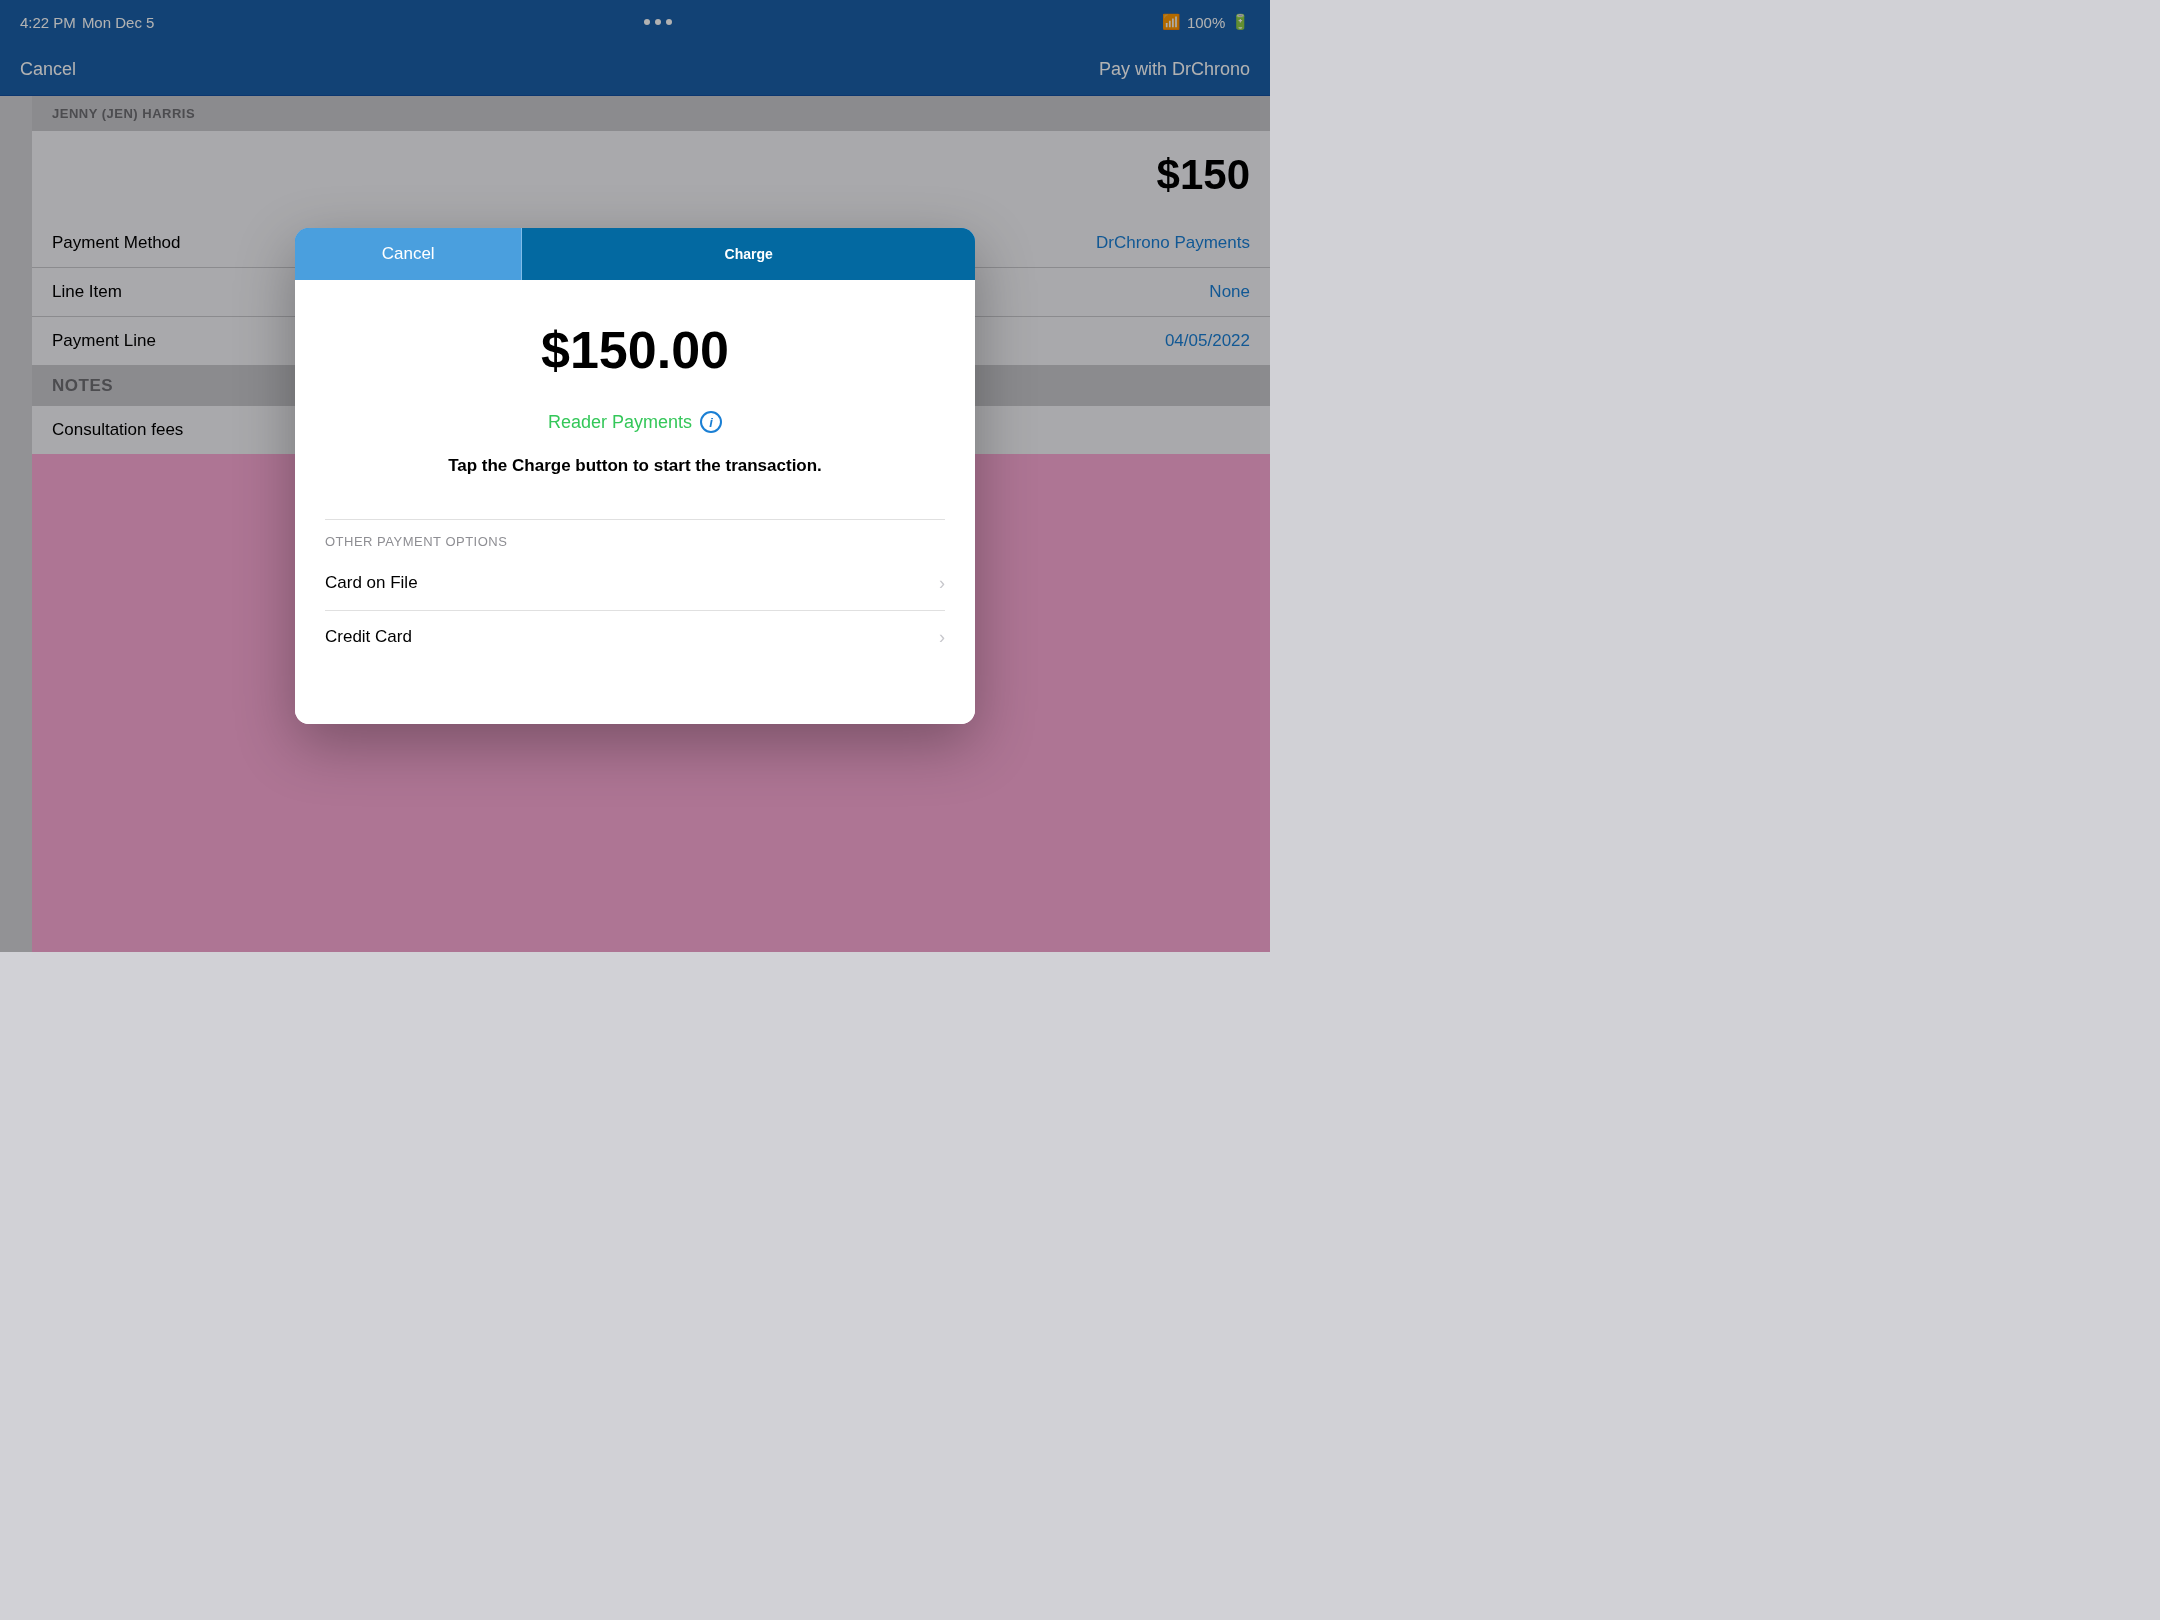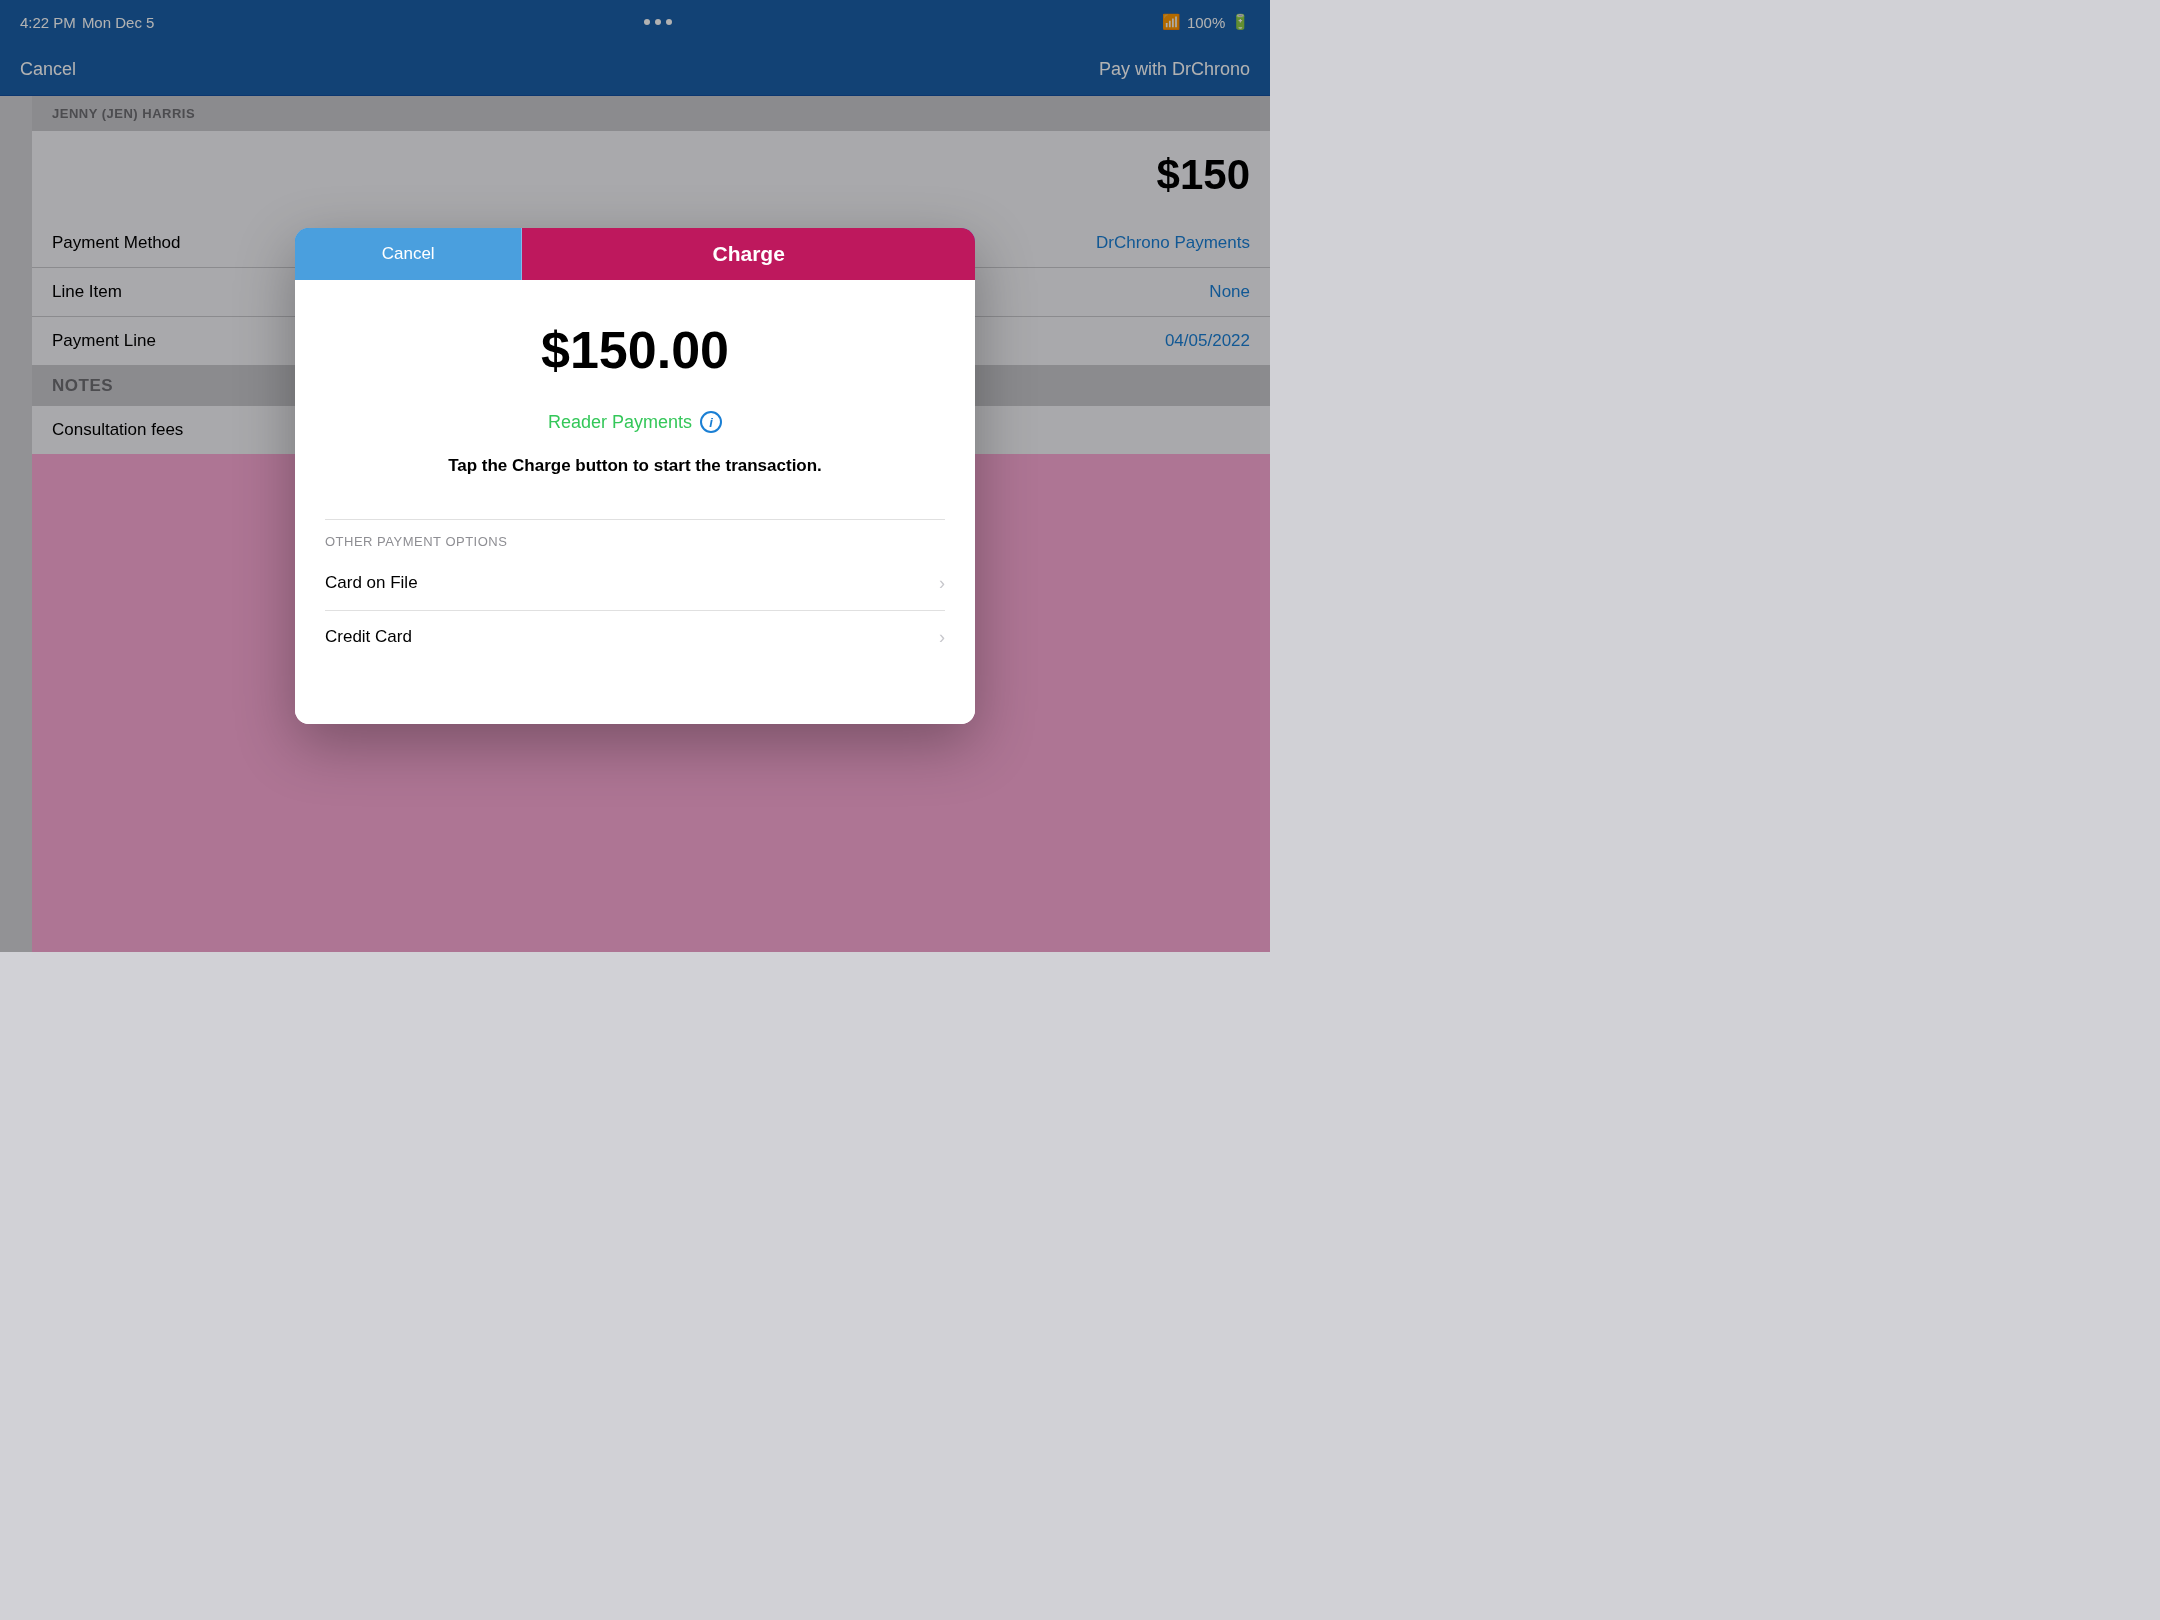--- a/index.html
+++ b/index.html
@@ -148,24 +148,24 @@
       cursor: pointer;
       border-right: 1px solid rgba(255,255,255,0.3);
       background: #4a9fde;
     }
     .modal-charge-btn {
       flex: 2;
       display: flex;
       align-items: center;
       justify-content: center;
       color: white;
-      font-size: 21px;
+      font-size: 14px;
       font-weight: 600;
       cursor: pointer;
-      background: #be185d;
+      background: #0369a1;
     }
 
     
     .modal-body {
       padding: 40px 30px 0 30px;
       background: white;
     }
 
     .modal-amount {
       text-align: center;

